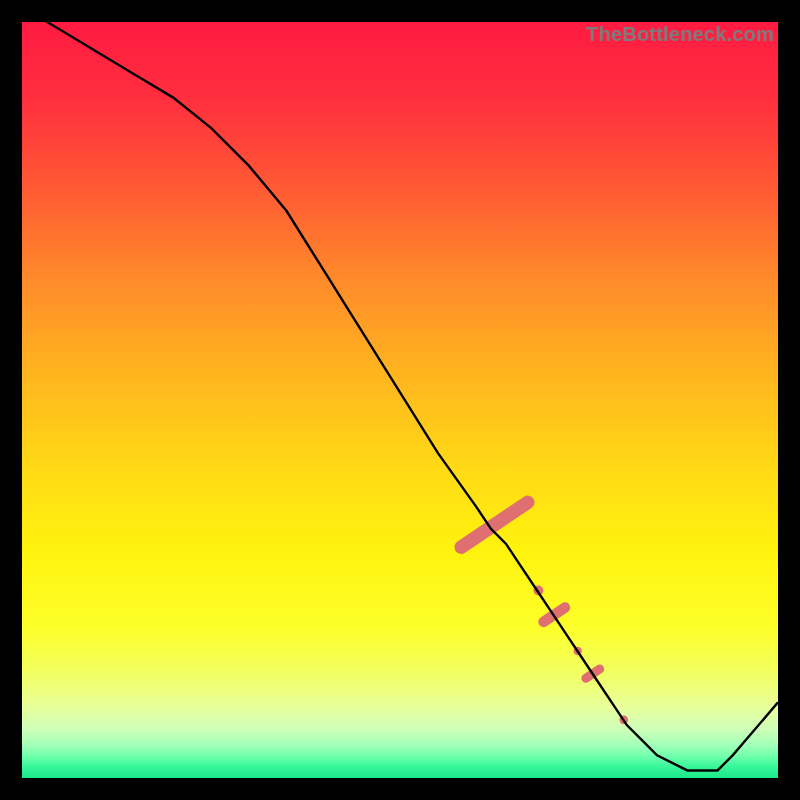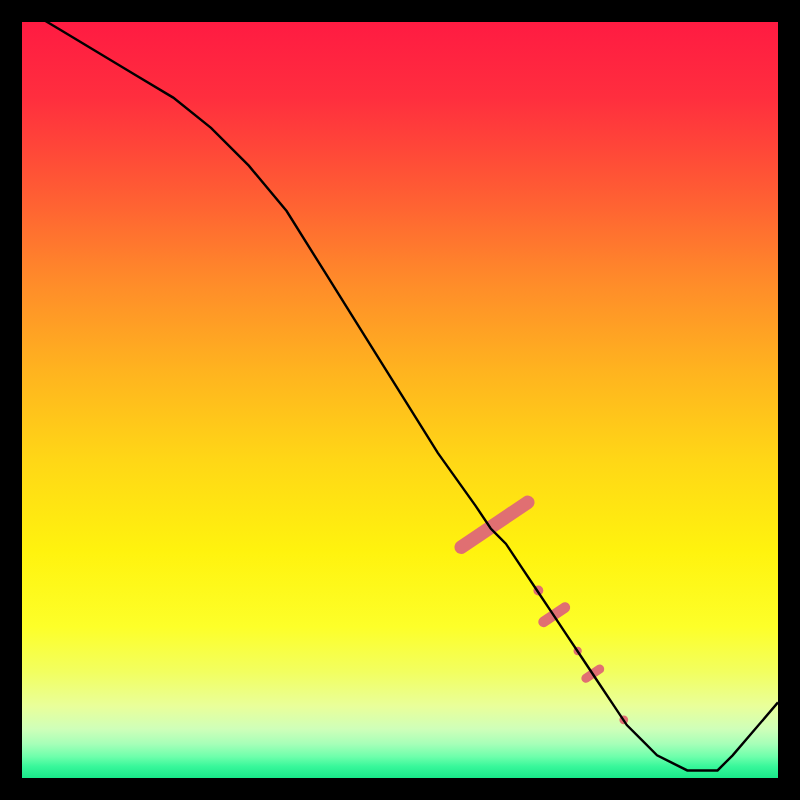--- a/index.html
+++ b/index.html
@@ -82,14 +82,15 @@
           <rect x="-6.80" y="-46.87" width="13.61" height="93.74" rx="6.80" ry="6.80" fill="#e06f72" transform="translate(472.50,502.74) rotate(56)"></rect>
           <circle cx="516.35" cy="568.51" r="4.91" fill="#e06f72"></circle>
           <rect x="-5.29" y="-18.14" width="10.58" height="36.29" rx="5.29" ry="5.29" fill="#e06f72" transform="translate(532.22,592.70) rotate(56)"></rect>
           <circle cx="555.66" cy="628.99" r="4.16" fill="#e06f72"></circle>
           <rect x="-4.54" y="-12.85" width="9.07" height="25.70" rx="4.54" ry="4.54" fill="#e06f72" transform="translate(570.78,651.67) rotate(56)"></rect>
           <circle cx="601.78" cy="697.79" r="4.38" fill="#e06f72"></circle>
         </g>
       <path id="curve-path" fill="none" stroke-width="2.4" d="M 0.00 -15.12 L 37.80 7.56 L 75.60 30.24 L 113.40 52.92 L 151.20 75.60 L 189.00 105.84 L 226.80 143.64 L 264.60 189.00 L 302.40 249.48 L 340.20 309.96 L 378.00 370.44 L 415.80 430.92 L 453.60 483.84 L 468.72 506.52 L 476.28 514.08 L 483.84 521.64 L 498.96 544.32 L 514.08 567.00 L 529.20 589.68 L 544.32 612.36 L 559.44 635.04 L 574.56 657.72 L 589.68 680.40 L 604.80 703.08 L 619.92 718.20 L 635.04 733.32 L 650.16 740.88 L 665.28 748.44 L 680.40 748.44 L 695.52 748.44 L 710.64 733.32 L 756.00 680.40" stroke="#000000"></path>
     </svg>
 
+    <div class="watermark">TheBottleneck.com</div>
   </div>
 </div>
 
 </body></html>

